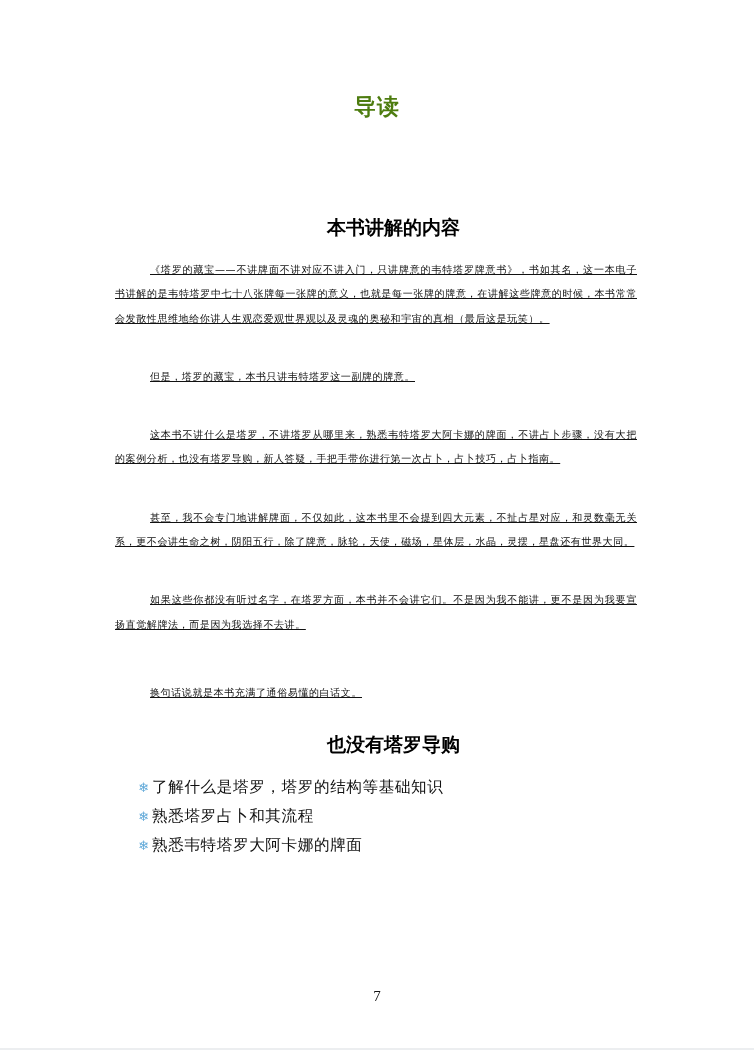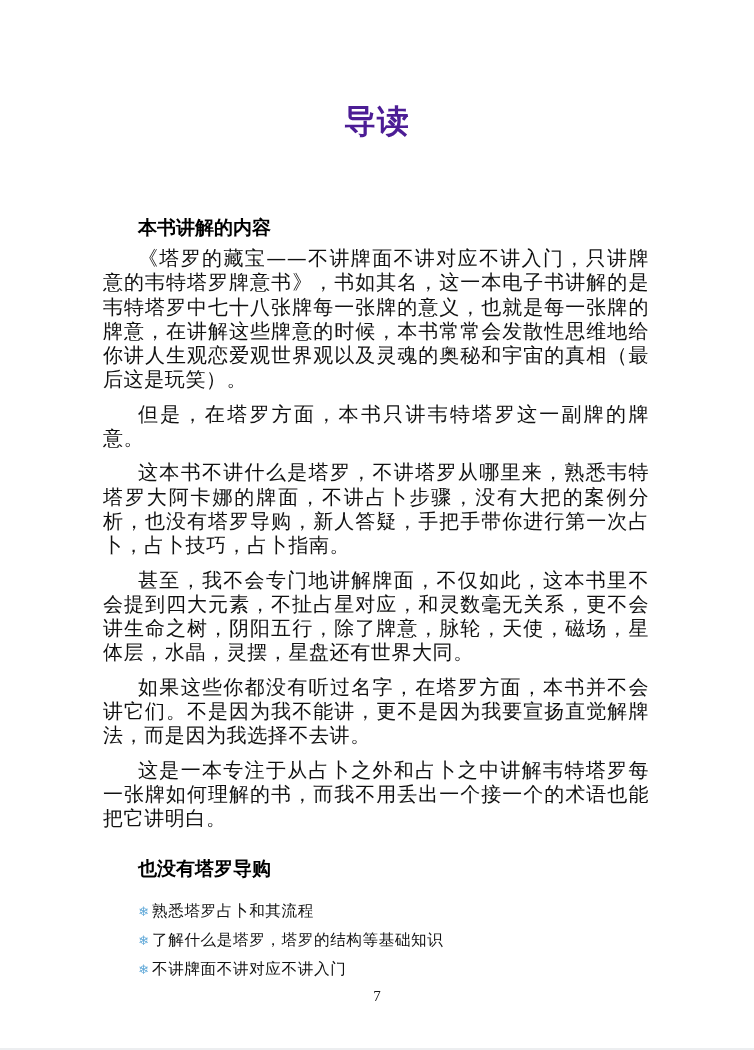--- a/index.html
+++ b/index.html
@@ -13,34 +13,34 @@
   }
   .page {
     position: absolute; left: 0; top: 0; width: 754px; height: 1048px;
     background: #fff;
   }
   .bottom-edge {
     position: absolute; left: 0; top: 1048px; width: 754px; height: 2px;
     background: #eceef0;
   }
   .title {
-    position: absolute; left: 0; width: 754px; top: 100px;
-    text-align: center; font-size: 32px; font-weight: bold; letter-spacing: 1px;
-    color: #4c1d95;
+    position: absolute; left: 0; width: 754px; top: 92px;
+    text-align: center; font-size: 22px; font-weight: bold; letter-spacing: 1px;
+    color: #4d7c0f;
   }
   .content {
     position: absolute; left: 103px; width: 546px; top: 212px;
   }
   h2 {
     margin: 0; font-size: 19px; font-weight: bold; color: #000;
-    height: 30px; line-height: 30px; padding-left: 35px;
+    height: 30px; line-height: 30px; padding-left: 35px; text-align: center;
   }
   p {
-    margin: 0; font-size: 20px; line-height: 24.3px; text-indent: 35px;
-    text-align: justify; letter-spacing: 0.6px;
+    margin: 12px; font-size: 10px; line-height: 24.3px; text-indent: 35px;
+    text-align: justify; letter-spacing: 0.6px; text-decoration: underline;
   }
   .gap-h { height: 4px; }
   .gap-p { height: 10px; }
   .gap-sec { height: 12px; }
   ul { list-style: none; margin: 0; padding: 0 0 0 35px; }
   li {
     font-size: 15.6px; line-height: 29px; letter-spacing: 0.6px;
   }
   .bullet {
     color: #5fa8d8; font-size: 13px; display: inline-block; width: 14px;
@@ -55,47 +55,47 @@
 
 <div class="page">
   <div class="title">导读</div>
 
   <div class="content">
     <section>
       <h2>本书讲解的内容</h2>
       <div class="gap-h"></div>
       <p>《塔罗的藏宝——不讲牌面不讲对应不讲入门，只讲牌意的韦特塔罗牌意书》，书如其名，这一本电子书讲解的是韦特塔罗中七十八张牌每一张牌的意义，也就是每一张牌的牌意，在讲解这些牌意的时候，本书常常会发散性思维地给你讲人生观恋爱观世界观以及灵魂的奥秘和宇宙的真相（最后这是玩笑）。</p>
       <div class="gap-p"></div>
-      <p>但是，在塔罗方面，本书只讲韦特塔罗这一副牌的牌意。</p>
+      <p>但是，塔罗的藏宝，本书只讲韦特塔罗这一副牌的牌意。</p>
       <div class="gap-p"></div>
       <p>这本书不讲什么是塔罗，不讲塔罗从哪里来，熟悉韦特塔罗大阿卡娜的牌面，不讲占卜步骤，没有大把的案例分析，也没有塔罗导购，新人答疑，手把手带你进行第一次占卜，占卜技巧，占卜指南。</p>
       <div class="gap-p"></div>
       <p>甚至，我不会专门地讲解牌面，不仅如此，这本书里不会提到四大元素，不扯占星对应，和灵数毫无关系，更不会讲生命之树，阴阳五行，除了牌意，脉轮，天使，磁场，星体层，水晶，灵摆，星盘还有世界大同。</p>
       <div class="gap-p"></div>
       <p>如果这些你都没有听过名字，在塔罗方面，本书并不会讲它们。不是因为我不能讲，更不是因为我要宣扬直觉解牌法，而是因为我选择不去讲。</p>
       <div class="gap-p"></div>
-      <p>这是一本专注于从占卜之外和占卜之中讲解韦特塔罗每一张牌如何理解的书，而我不用丢出一个接一个的术语也能把它讲明白。</p>
       <div class="gap-p"></div>
+      <p>换句话说就是本书充满了通俗易懂的白话文。</p>
     </section>
 
     <div class="gap-sec"></div>
 
     <section>
       <h2>也没有塔罗导购</h2>
       <div class="gap-h"></div>
       <div class="gap-p"></div>
       <ul>
         <li>
+          <span class="bullet">❄</span><span>了解什么是塔罗，塔罗的结构等基础知识</span>
+        </li>
+        <li>
           <span class="bullet">❄</span><span>熟悉塔罗占卜和其流程</span>
         </li>
         <li>
-          <span class="bullet">❄</span><span>了解什么是塔罗，塔罗的结构等基础知识</span>
-        </li>
-        <li>
-          <span class="bullet">❄</span><span>不讲牌面不讲对应不讲入门</span>
+          <span class="bullet">❄</span><span>熟悉韦特塔罗大阿卡娜的牌面</span>
         </li>
       </ul>
     </section>
   </div>
 
   <div class="page-num">7</div>
 </div>
 <div class="bottom-edge"></div>
 
 </body></html>

